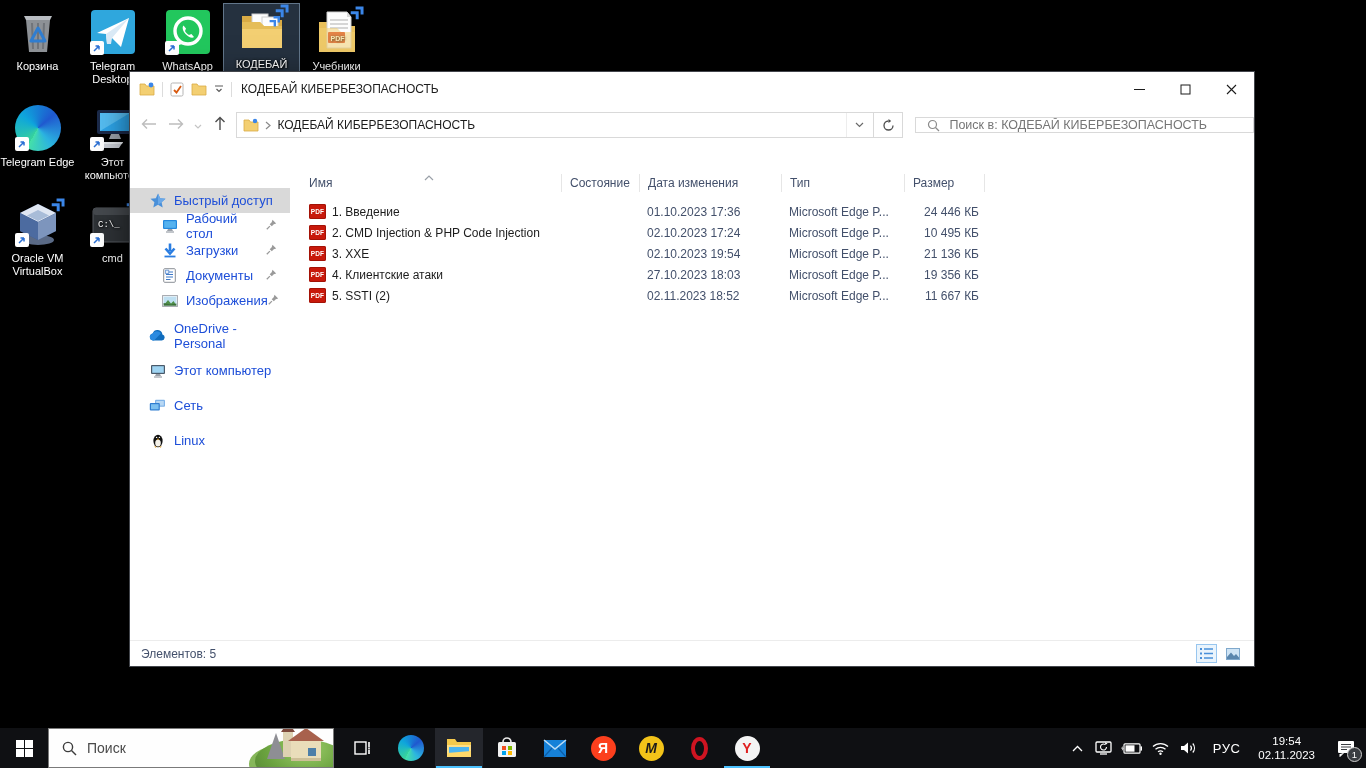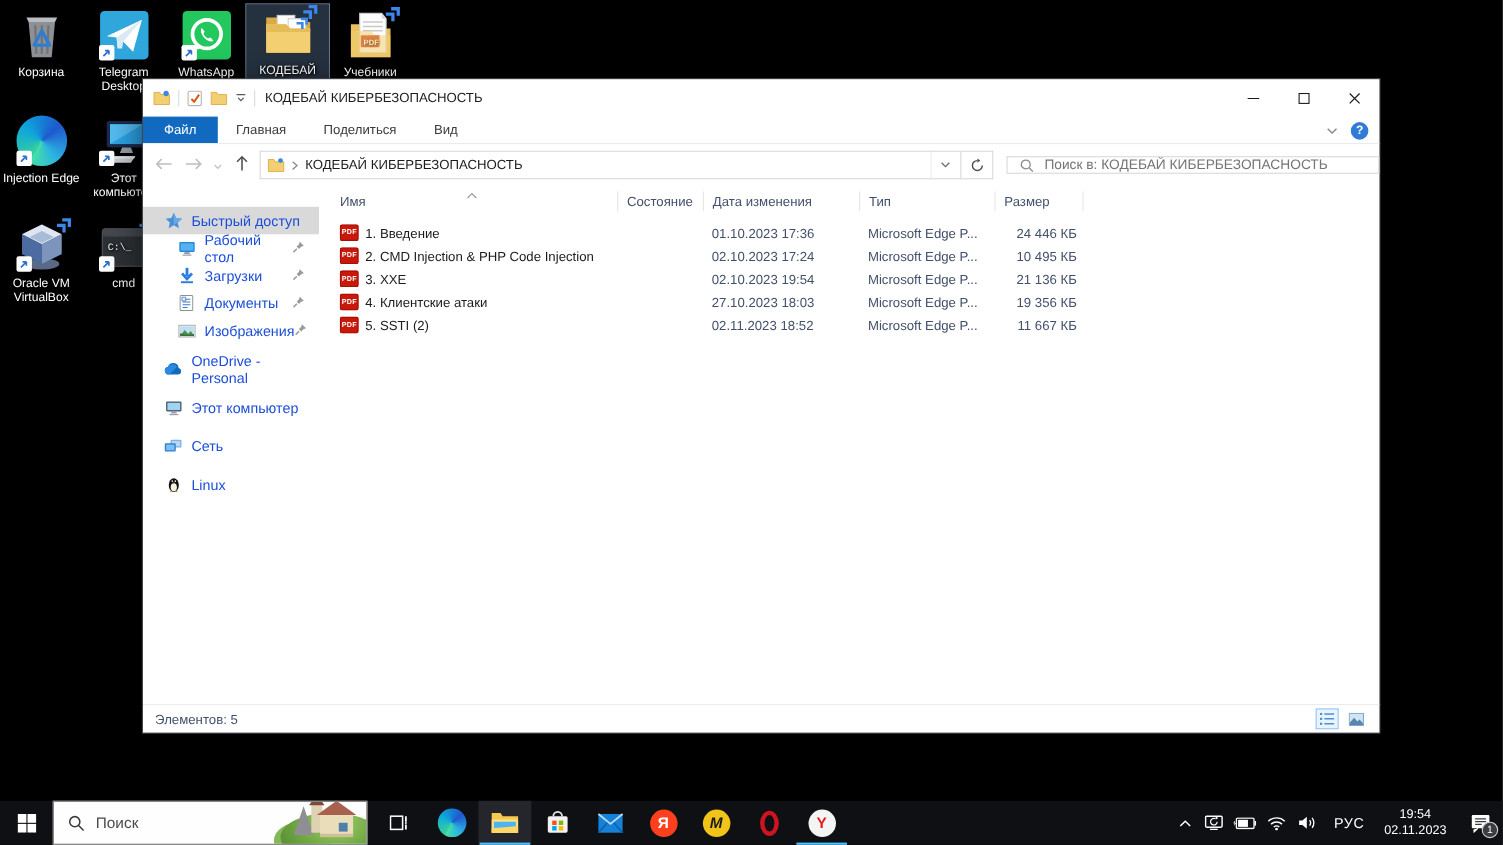--- a/index.html
+++ b/index.html
@@ -226,21 +226,21 @@
 
   <div class="dicon" style="left:0;top:102px">
     <div class="art">
       <div class="edge-swirl" style="width:46px;height:46px;margin:1px"></div>
       <span class="shortcut-badge">
         <svg width="10" height="10" viewBox="0 0 10 10">
             <path d="M2 8 L7 3 M7 3 L3.5 3 M7 3 L7 6.5" stroke="#2a6fd4" stroke-width="1.5" fill="none"></path>
           </svg>
       </span>
     </div>
-    <span>Injection Edge</span>
+    <span>Telegram Edge</span>
   </div>
 
   <div class="dicon" style="left:75px;top:102px">
     <div class="art">
       <svg width="48" height="48" viewBox="0 0 48 48">
         <rect x="8" y="6" width="36" height="24" rx="2" fill="#1b2a4a"></rect>
         <rect x="11" y="9" width="30" height="18" fill="#2da4e8"></rect>
         <path d="M11 9 L41 9 L11 27 Z" fill="#55bdf2"></path>
         <path d="M22 30 h8 l2 5 h-12 Z" fill="#9aa0a8"></path>
         <path d="M6 38 L34 38 L30 44 L2 44 Z" fill="#c9cdd4"></path>
@@ -341,32 +341,20 @@
           </svg>
       </div>
       <div class="wc">
         <svg width="11" height="11">
             <path d="M1 1 L10 10 M10 1 L1 10" stroke="#1c1c1c" stroke-width="1.1"></path>
           </svg>
       </div>
     </div>
   </div>
 
-  <div class="tabs">
-    <div class="tab-file">Файл</div>
-    <div class="tab">Главная</div>
-    <div class="tab">Поделиться</div>
-    <div class="tab">Вид</div>
-    <div class="ribbon-right">
-      <svg width="10" height="6" viewBox="0 0 10 6">
-        <path d="M1 1 L5 5 L9 1" stroke="#8a8a8a" stroke-width="1.3" fill="none"></path>
-      </svg>
-      <div class="helpcircle">?</div>
-    </div>
-  </div>
 
   <div class="navrow">
     <div class="navbtn">
       <svg width="16" height="12" viewBox="0 0 16 12">
           <path d="M15 6 H2 M6 1.5 L1.5 6 L6 10.5" stroke="#bdbdbd" stroke-width="1.4" fill="none"></path>
         </svg>
     </div>
     <div class="navbtn">
       <svg width="16" height="12" viewBox="0 0 16 12">
           <path d="M1 6 H14 M10 1.5 L14.5 6 L10 10.5" stroke="#bdbdbd" stroke-width="1.4" fill="none"></path>

